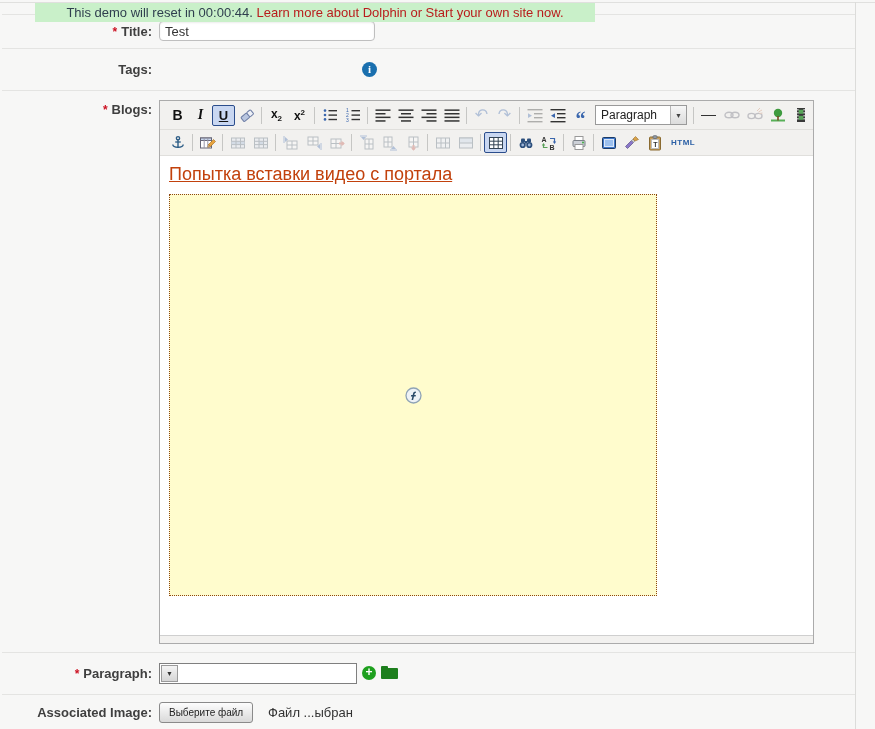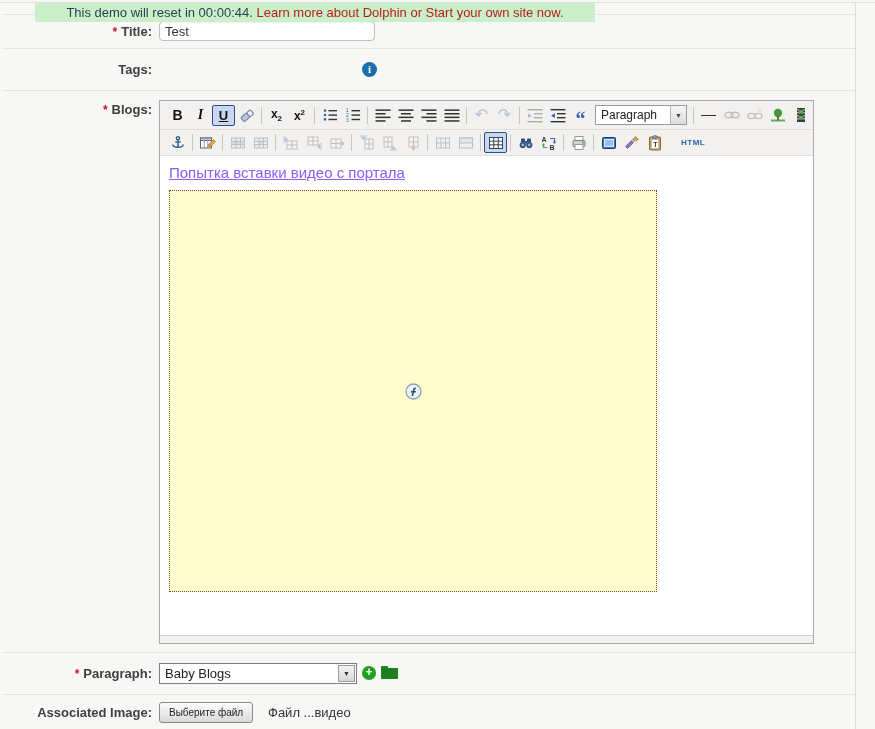--- a/index.html
+++ b/index.html
@@ -41,24 +41,24 @@
   .g-subsup{font-weight:bold;font-size:12px;color:#111;}
   .g-subsup sub,.g-subsup sup{font-size:8px;}
   .g-undo{font-size:16px;color:#3a66ad;line-height:1;}
   .g-quote{font-family:"Liberation Serif",serif;font-weight:bold;font-size:20px;color:#3a66ad;line-height:8px;margin-top:8px;}
   .para-select{display:inline-flex;align-items:center;width:92px;height:20px;background:#fff;
       border:1px solid #9a9a9a;margin:0 3px;box-sizing:border-box;}
   .para-select .pv{flex:1;padding-left:5px;font-size:12px;color:#222;}
   .para-select .parrow{width:15px;height:18px;border-left:1px solid #b5b5b5;display:flex;align-items:center;
       justify-content:center;font-size:7px;color:#444;background:linear-gradient(#f6f6f6,#dcdcdc);}
   .g-hr{width:15px;height:1px;background:#333;}
-  .g-html{font-size:8px;font-weight:bold;color:#2a5fa5;letter-spacing:.5px;margin-left:14px;}
+  .g-html{font-size:8px;font-weight:bold;color:#2a5fa5;letter-spacing:.5px;margin-left:4px;}
   .content{height:467px;background:#fff;border-bottom:1px solid #cfcfcf;padding:6px 9px;box-sizing:content-box;
       width:635px;overflow:hidden;}
-  .content-link{display:inline-block;margin-top:2px;font-size:15px;color:#8b5cf6;text-decoration:underline;}
+  .content-link{display:inline-block;margin-top:2px;font-size:18px;color:#c2410c;text-decoration:underline;}
   .media-box{margin-top:9px;width:488px;height:402px;background:#fffccd;border:1px dotted #8c4510;
       display:flex;align-items:center;justify-content:center;box-sizing:border-box;}
   .pathbar{height:20px;display:flex;align-items:center;padding:0 3px 0 6px;font-size:12px;color:#333;
       background:#f2f1ef;position:relative;}
   .resize-grip{position:absolute;right:1px;bottom:1px;}
   
   .sel{position:absolute;left:157px;width:198px;height:21px;border:1px solid #7f7f7f;background:#fff;
       display:flex;align-items:center;box-sizing:border-box;}
   .sel .sv{flex:1;padding-left:5px;font-size:13px;color:#222;white-space:nowrap;overflow:hidden;}
   .sel .sbtn{width:17px;height:17px;margin:1px;border:1px solid #9a9a9a;background:linear-gradient(#f4f4f4,#d6d6d6);
@@ -508,27 +508,26 @@
           </span>
       </div>
     </div>
 
   </div>
 </div>
 
 <div class="row row-cats">
   <div class="lbl" style="top:13px;"><span class="req">*</span><span>Paragraph:</span></div>
   <div class="sel" style="top:10px;">
-    <span class="sv">Baby Blogs</span>
     <span class="sbtn">▼</span>
   </div>
   <div class="plus-badge" style="top:13px;">+</div>
   <div class="folder-ico" style="top:13px;">
     <span class="tab"></span>
     <span class="bodyp"></span>
   </div>
 </div>
 
 <div class="row row-img">
   <div class="lbl" style="top:10px;">Associated Image:</div>
   <button class="file-btn" style="top:7px;">Выберите файл</button>
-  <span class="file-status" style="top:10px;">Файл ...видео</span>
+  <span class="file-status" style="top:10px;">Файл ...ыбран</span>
 </div>
 
 </body></html>

